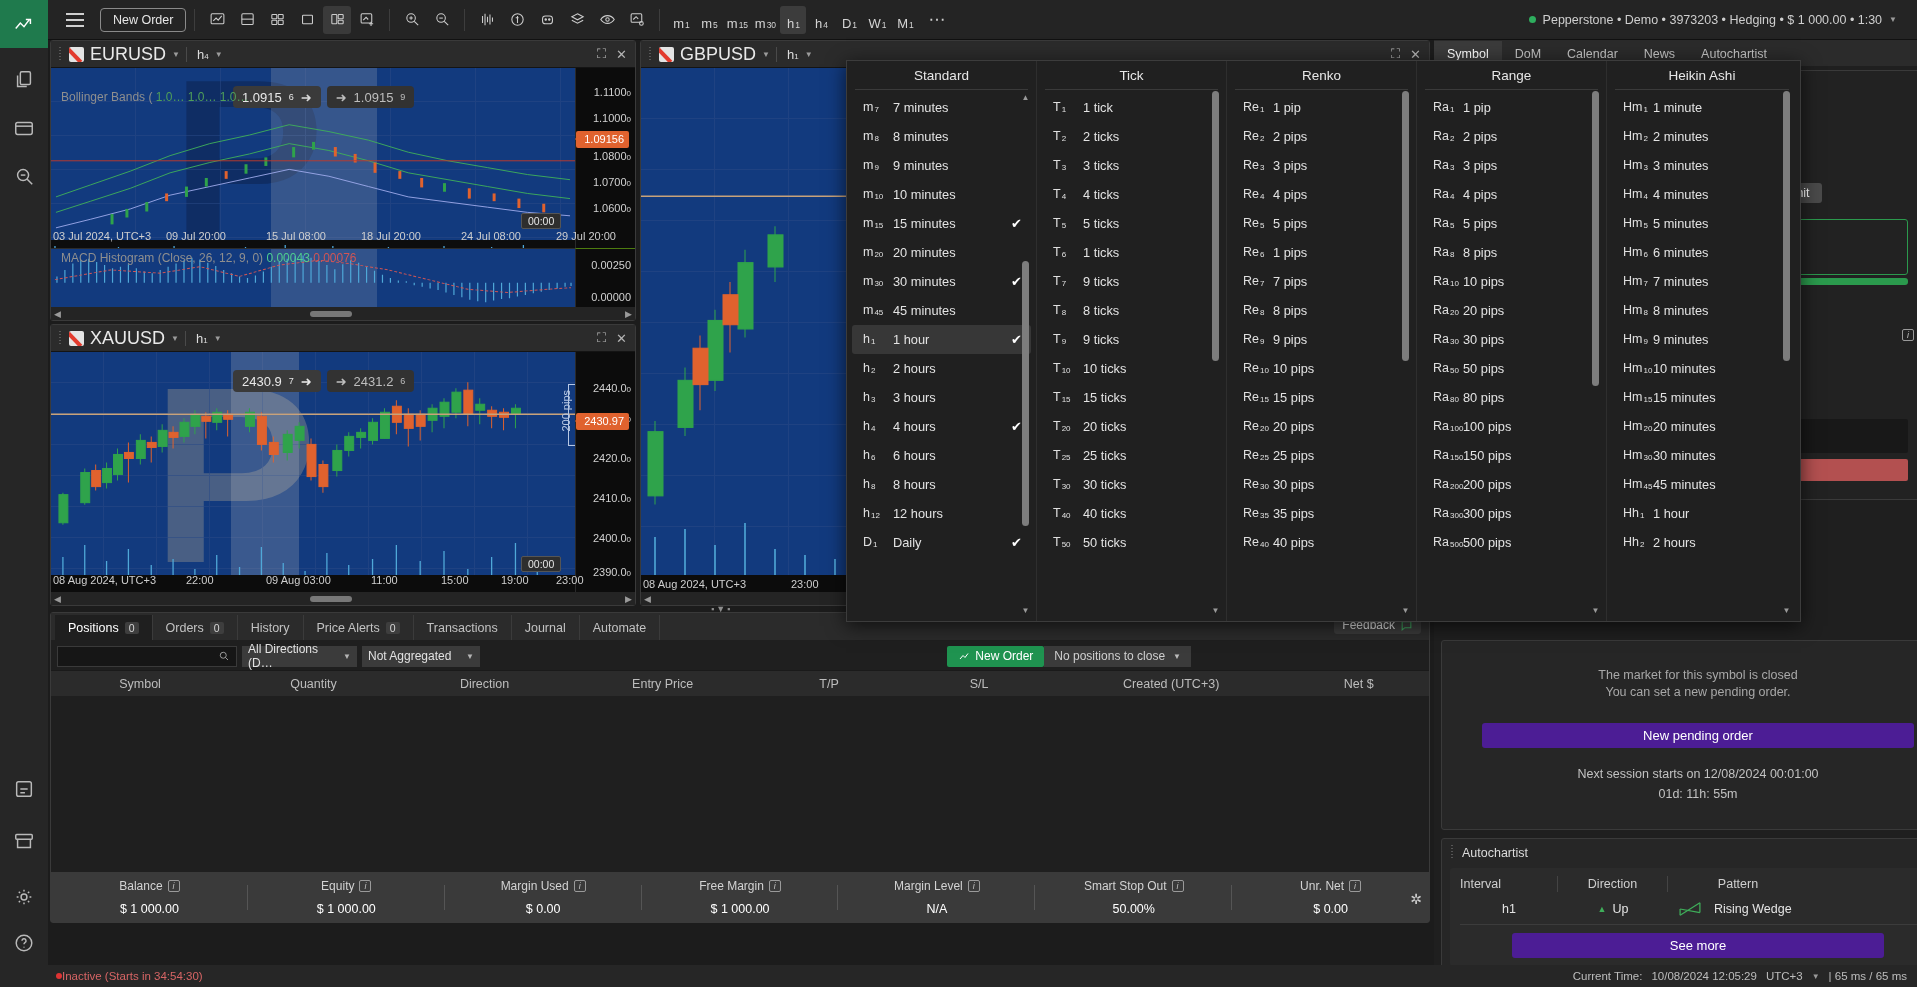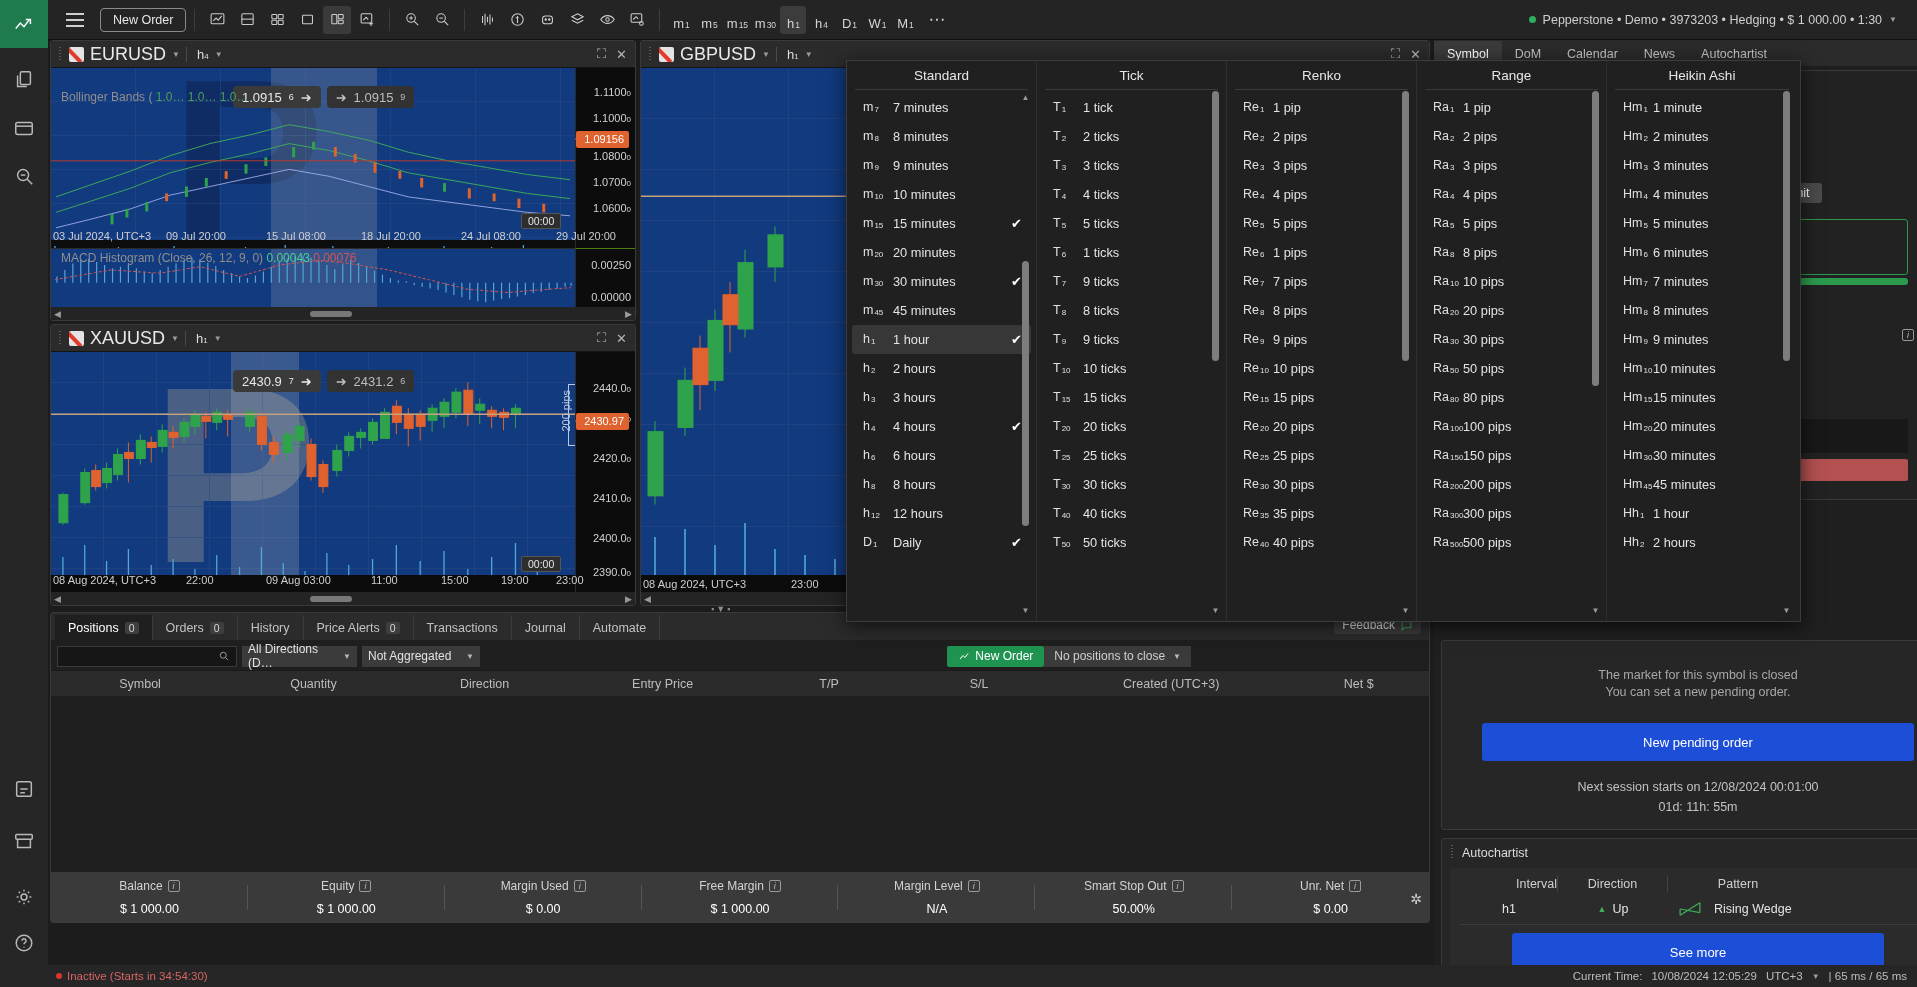--- a/index.html
+++ b/index.html
@@ -121,29 +121,29 @@
 
   
   .rtabs { height:26px; display:flex; align-items:flex-end; background:#2b2b2b; }
   .rtab { height:25px; padding:0 13px; display:flex; align-items:center; font-size:12.5px;
           color:#c5c5c5; cursor:pointer; }
   .rtab.active { background:#3b3b3b; color:#fff; }
   .card { background:#262626; border:1px solid #3a3a3a; border-radius:3px; }
   .card-hd { height:27px; display:flex; align-items:center; gap:7px; padding:0 9px; color:#dcdcdc;
              font-size:12.5px; }
   .closed-msg { text-align:center; color:#a8a8a8; font-size:12.5px; line-height:17px; }
-  .big-grn { display:block; width:100%; background:#1d4ed8; color:#fff; border:none; height:38px;
+  .big-grn { display:block; width:100%; background:#4c1d95; color:#fff; border:none; height:25px;
              border-radius:3px; font-size:13px; cursor:pointer; }
   .ac-head { display:flex; color:#cfcfcf; font-size:12.5px; height:24px; align-items:center; }
   .ac-row  { display:flex; color:#e4e4e4; font-size:12.5px; height:26px; align-items:center; }
 
   
   .status { position:absolute; left:0; bottom:0; width:1917px; height:22px; background:#262626;
             display:flex; align-items:center; font-size:11.5px; color:#bdbdbd; }
-  .status .inact { color:#d76565; display:flex; align-items:center; gap:5px; padding-left:56px; }
+  .status .inact { color:#d76565; display:flex; align-items:center; padding-left:56px; }
   .status .inact b { width:6px; height:6px; border-radius:50%; background:#d33; display:inline-block; }
   .status .rt { margin-left:auto; display:flex; align-items:center; gap:9px; padding-right:10px; }
 
   
   .mega { position:absolute; background:#202020; border:1px solid #3c3c3c; display:flex;
           box-shadow:0 4px 18px rgba(0,0,0,.65); z-index:60; }
   .megacol { width:190px; border-right:1px solid #2e2e2e; position:relative; }
   .megacol:last-child { border-right:none; }
   .mega-h { height:28px; display:flex; align-items:center; justify-content:center; color:#e7e7e7;
             font-size:13.5px; }
@@ -931,21 +931,21 @@
       </div>
 
       <div class="card" style="position:absolute;left:7px;top:798px;right:8px;height:152px;background:#262626;">
         <div class="card-hd">
           <span class="grip"></span>
           <span>Autochartist</span>
 
         </div>
         <div style="margin:2px 8px 0;background:#2b2b2b;border-radius:3px;padding:4px 10px 8px">
           <div class="ac-head" id="acheads">
-              <div style="width: 98px; text-align: right; border-right: 1px solid rgb(68, 68, 68); height: 16px; line-height: 16px;">Interval</div>
+              <div style="width: 98px; text-align: left; border-right: 1px solid rgb(68, 68, 68); height: 16px; line-height: 16px;">Interval</div>
               <div style="width: 110px; text-align: center; border-right: 1px solid rgb(68, 68, 68); height: 16px; line-height: 16px;">Direction</div>
               <div style="width: 140px; text-align: center;">Pattern</div>
             </div>
           <div class="ac-row">
             <div style="width:98px;text-align:center">h1</div>
             <div style="width:110px;display:flex;align-items:center;justify-content:center;gap:6px">
               <span style="color:#3fae5a;font-size:9px">▲</span>
               <span>Up</span>
             </div>
             <div style="flex:1;display:flex;align-items:center;gap:12px;padding-left:10px">

